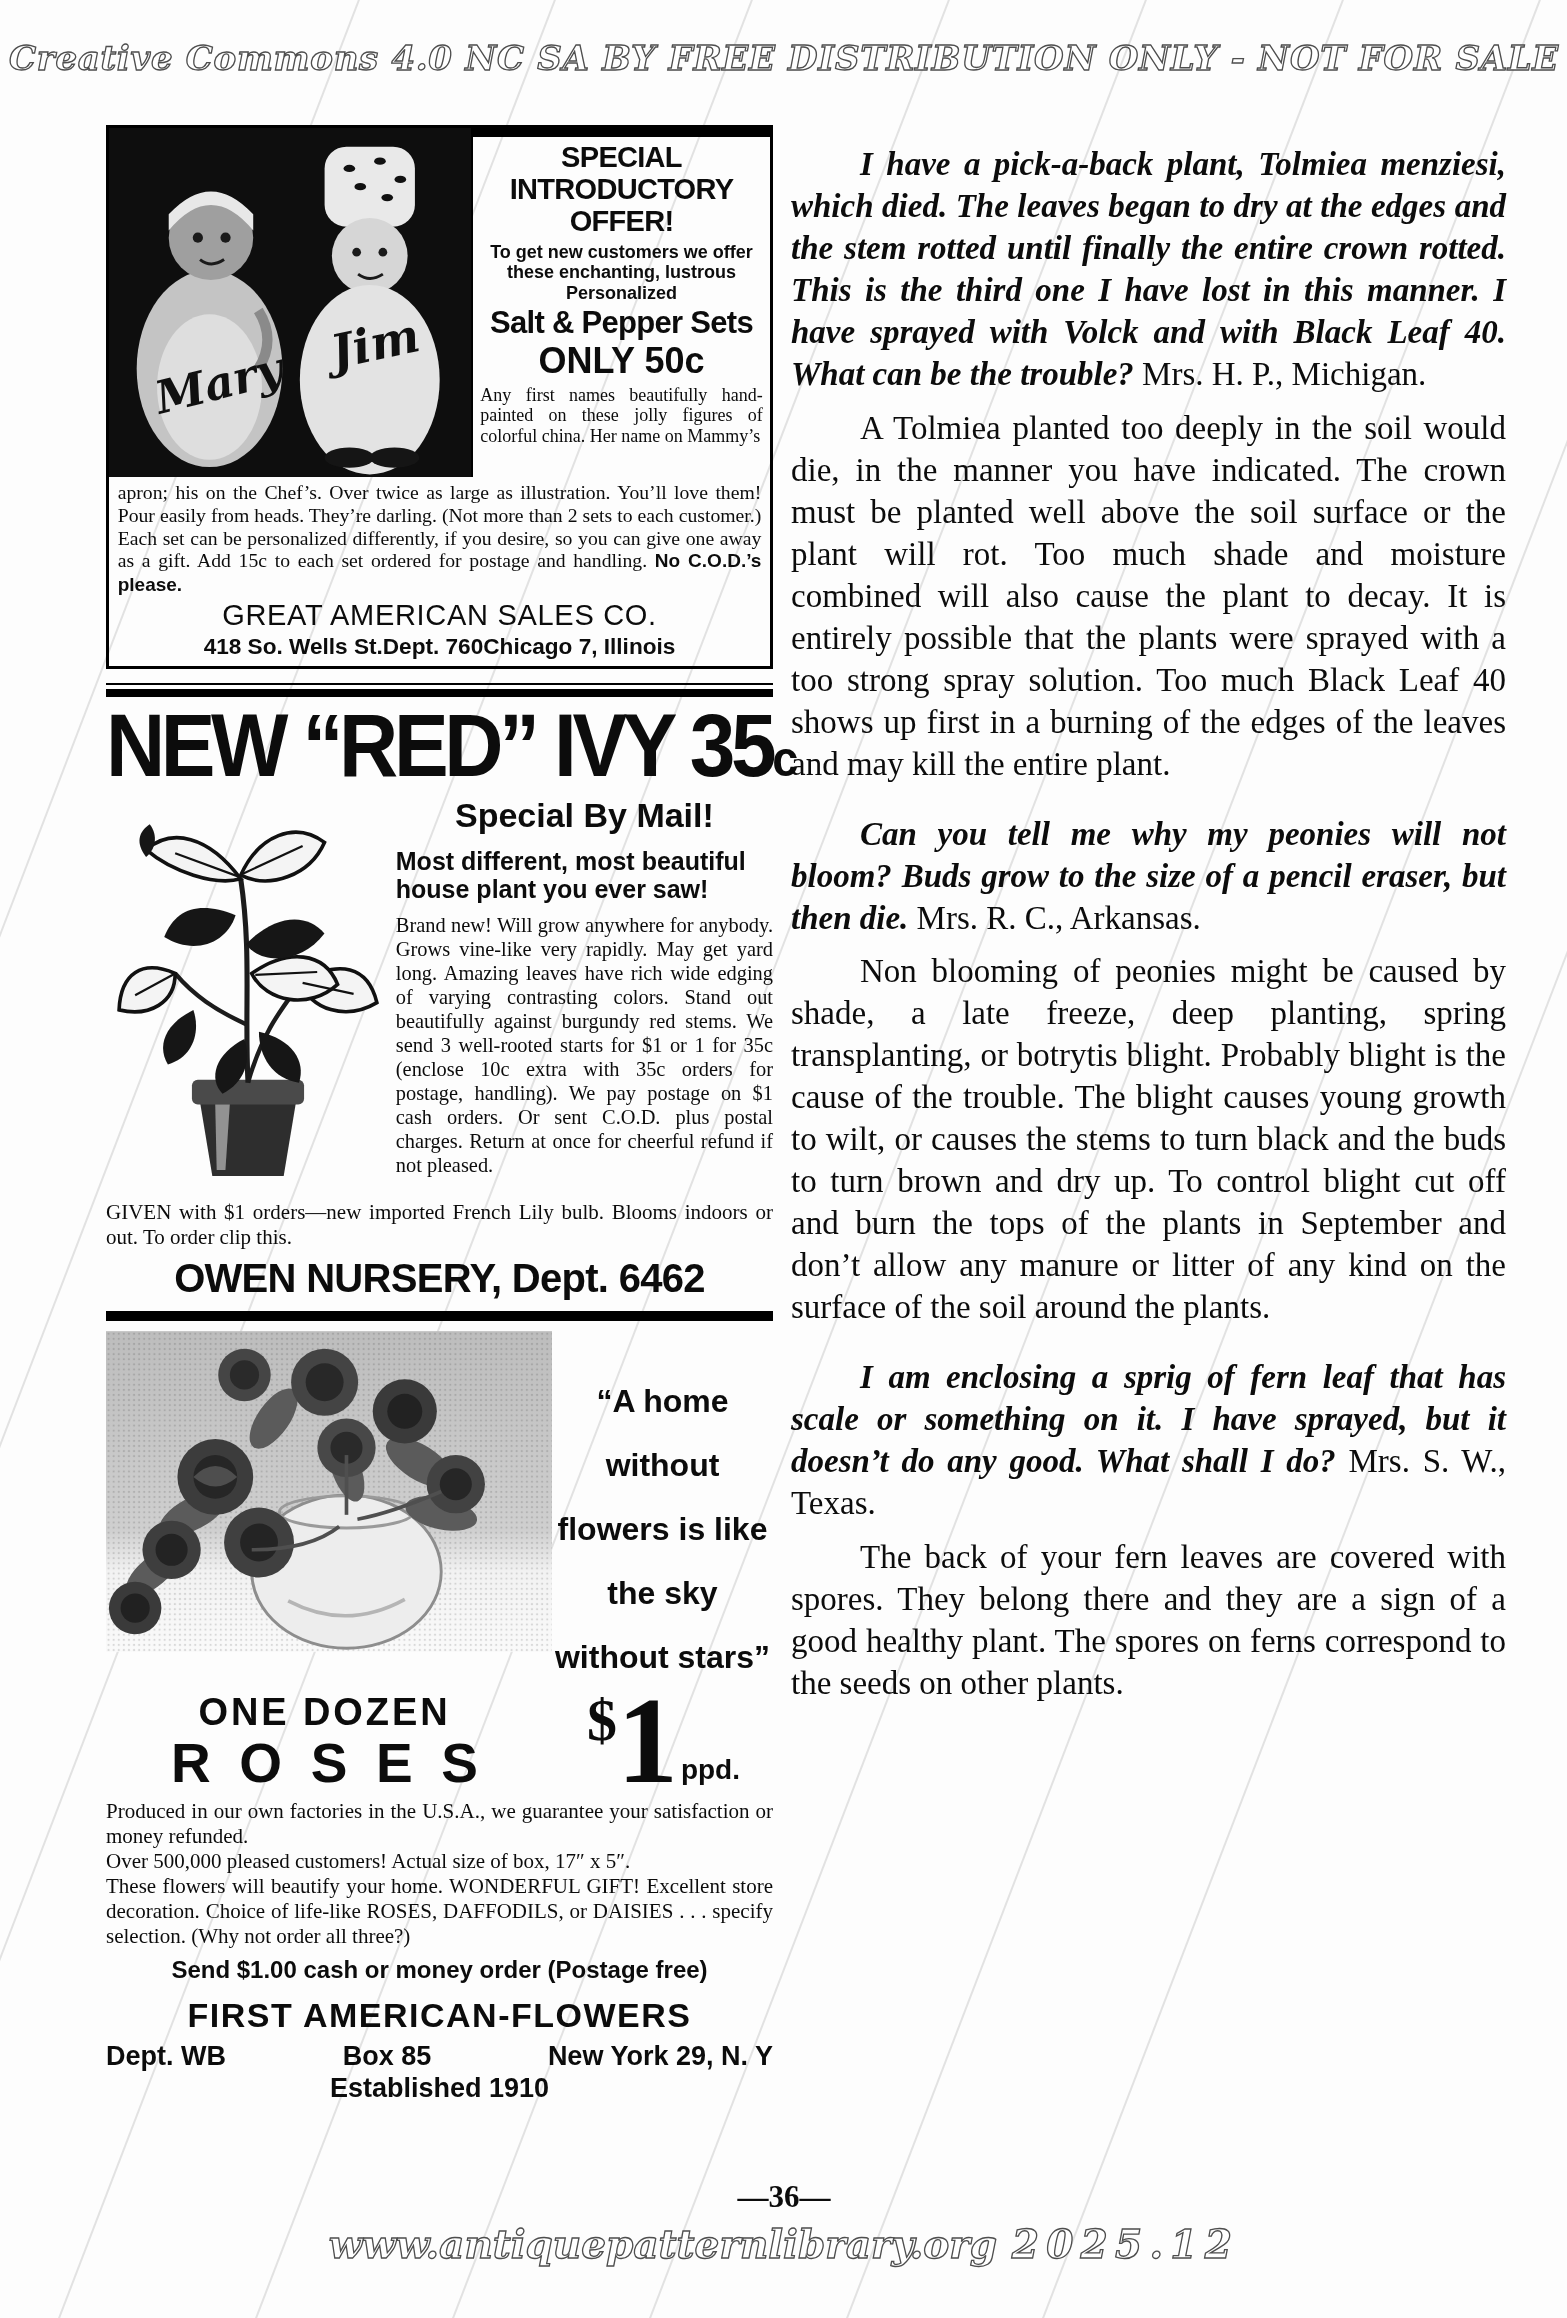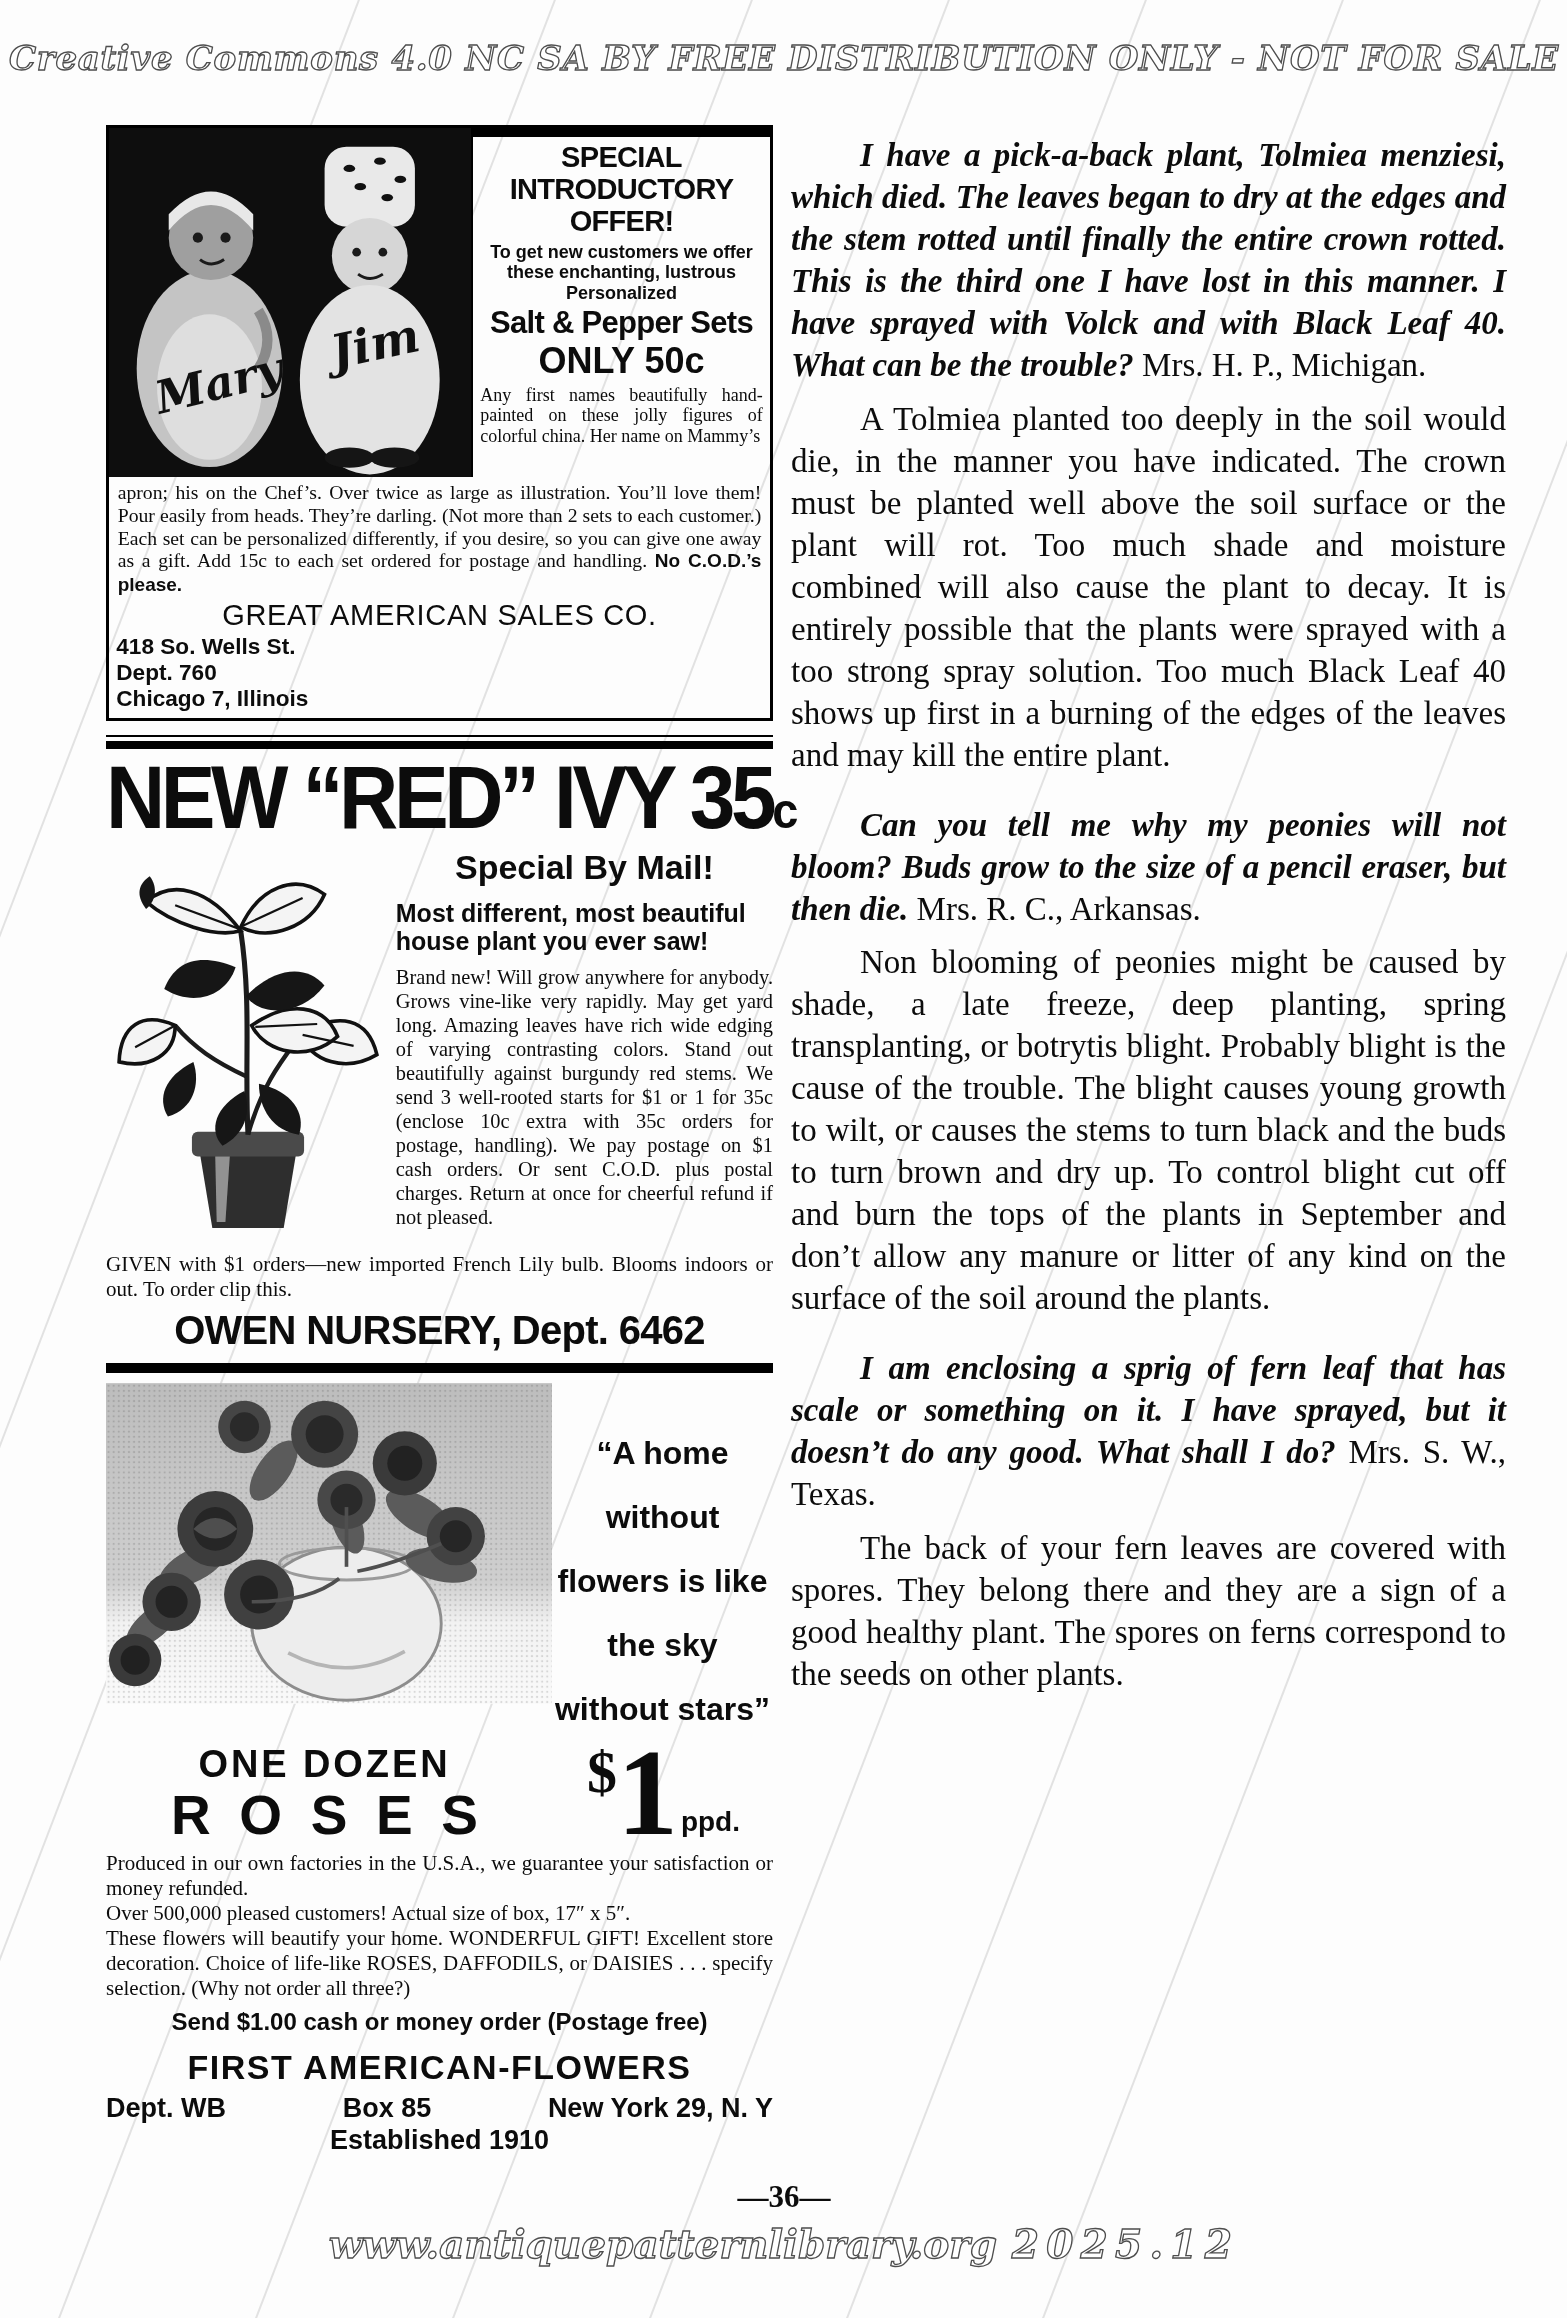--- a/index.html
+++ b/index.html
@@ -27,21 +27,21 @@
   .sp-title{font-size:29px;line-height:32px;font-weight:800;letter-spacing:-0.7px;}
   .sp-sub{font-size:18px;line-height:20.4px;font-weight:700;margin-top:4.4px;}
   .sp-product{font-size:31px;line-height:34px;font-weight:800;letter-spacing:-0.7px;margin-top:2.9px;}
   .sp-price{font-size:36px;line-height:39px;font-weight:800;margin-top:1.5px;}
   .sp-pbody{font-family:"Liberation Serif",serif;font-size:18px;line-height:20.4px;text-align:justify;margin-top:4.4px;}
   .ad1-body{font-size:19.7px;line-height:22.6px;text-align:justify;padding:4.4px 8.7px 0;}
   .ad1-body b{font-family:"Liberation Sans",sans-serif;font-size:19px;}
   .ad1-company{font-family:"Liberation Sans",sans-serif;font-weight:400;font-size:29px;
      text-align:center;letter-spacing:0.7px;margin-top:2.9px;}
   .ad1-address{display:flex;justify-content:center;font-family:"Liberation Sans",sans-serif;
-     font-weight:700;font-size:22.6px;padding:1.5px 7.3px 5.8px;flex-direction:column;}
+     font-weight:700;font-size:22.6px;padding:1.5px 7.3px 5.8px;}
 
   
   .ivy{margin-top:14.6px;}
   .rule-thin{border-top:2.9px solid #000;}
   .rule-thick{border-top:8px solid #000;margin-top:3.6px;}
   .ivy-headline{font-family:"Liberation Sans",sans-serif;font-weight:800;font-size:82px;line-height:1.02;
      letter-spacing:-4.4px;white-space:nowrap;margin-top:2.9px;transform:scaleY(1.08);transform-origin:top left;}
   .ivy-cents{font-size:47px;font-weight:800;letter-spacing:0;}
   .ivy-row{display:flex;margin-top:7.3px;}
   .ivy-art{width:284px;flex:none;}
@@ -74,21 +74,21 @@
   .fa-company{font-family:"Liberation Sans",sans-serif;font-weight:800;font-size:34px;text-align:center;
      letter-spacing:1.5px;margin-top:11.7px;}
   .fa-address{display:flex;justify-content:space-between;font-family:"Liberation Sans",sans-serif;
      font-weight:700;font-size:27px;margin-top:5.8px;}
   .fa-established{font-family:"Liberation Sans",sans-serif;font-weight:700;font-size:27px;text-align:center;margin-top:1.5px;}
 
   
   .qa-col{position:absolute;left:791px;top:130px;width:715px;}
   .qa-col p{margin:0;text-align:justify;}
   p.q{font-style:italic;font-weight:700;font-size:33px;line-height:42px;text-indent:69px;margin-top:28px;}
-  p.q:first-child{margin-top:4px;}
+  p.q:first-child{margin-top:13px;}
   span.signer{font-style:normal;font-weight:400;}
   p.a{font-size:33px;line-height:42px;text-indent:69px;margin-top:11.7px;}
 
   
   .footer{position:absolute;left:0;top:2179px;width:100%;text-align:center;}
   .page-num{font-size:31px;font-weight:700;}
   .footer-wm{margin-top:5.8px;font-family:"DejaVu Serif",serif;font-style:italic;font-weight:700;font-size:39px;}
   .edition{letter-spacing:7.3px;margin-left:14.6px;}
 </style>
 </head>

